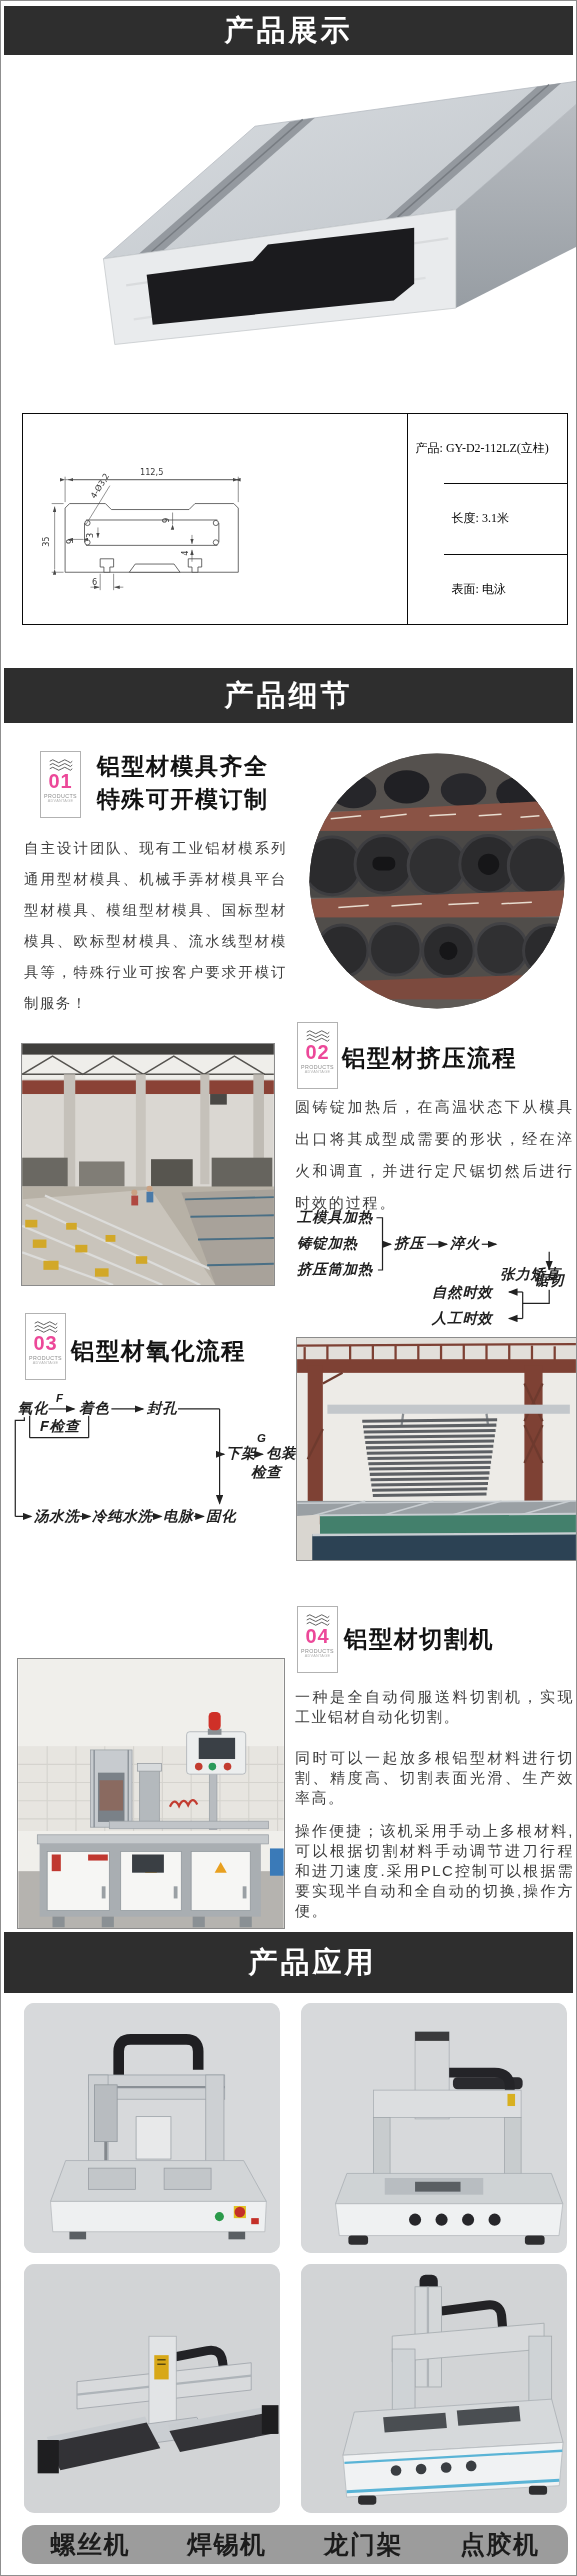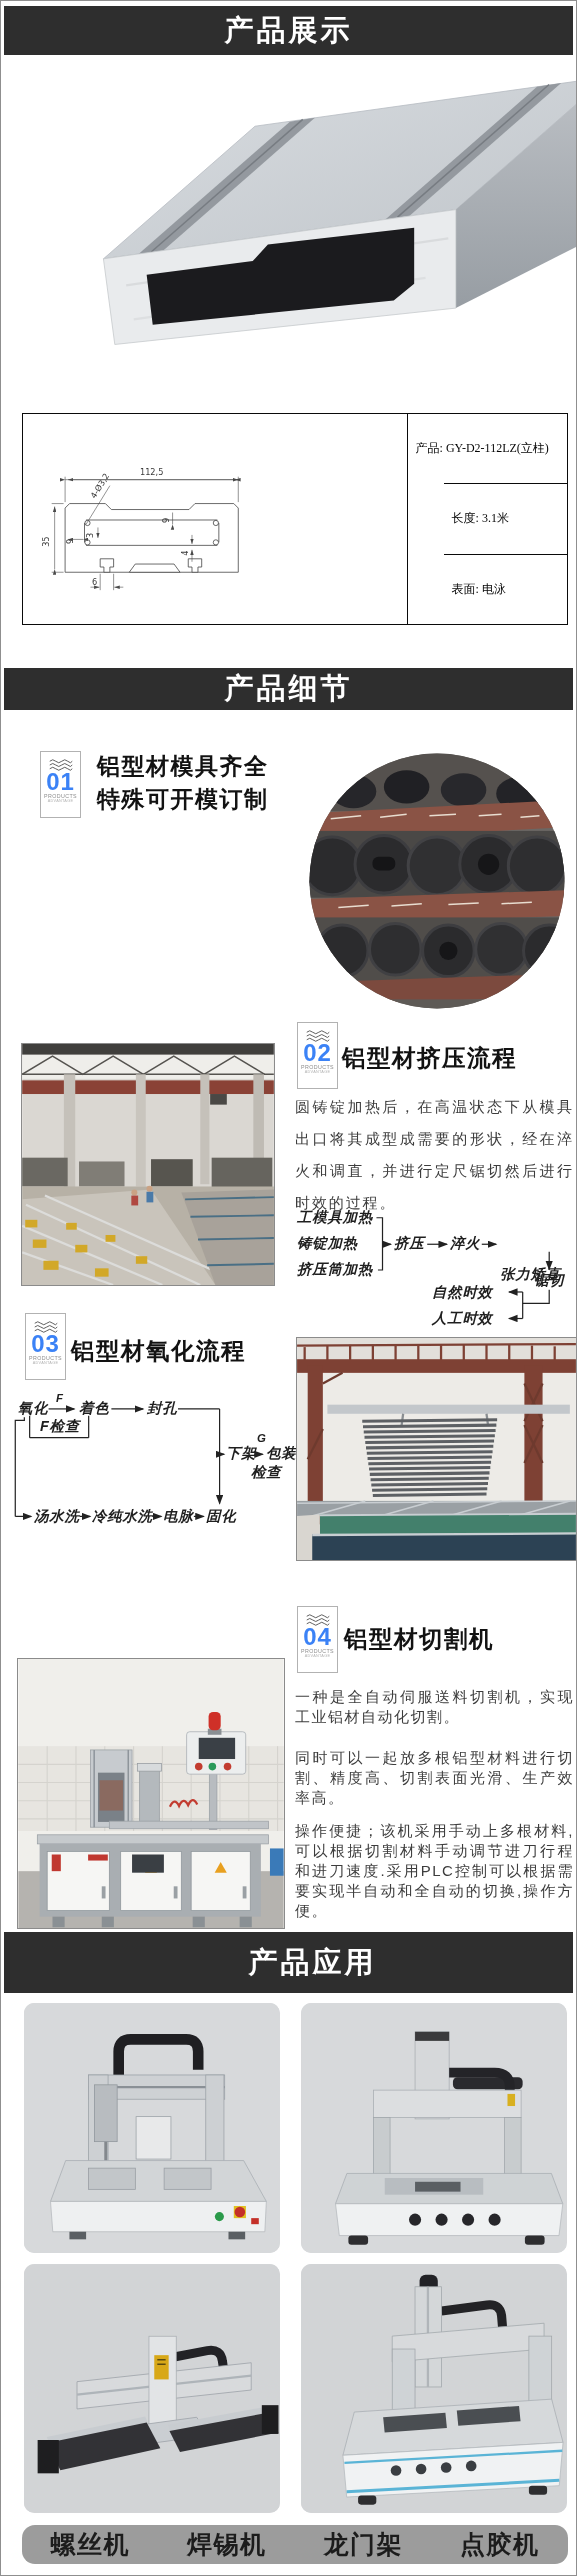--- a/index.html
+++ b/index.html
@@ -7,21 +7,21 @@
          --card_bg:#d6d8da; --border_gray:#8f8f8f; }
   *{margin:0;padding:0;box-sizing:border-box;}
   body{background:#fff;font-family:"Liberation Sans","DejaVu Sans",sans-serif;}
   #page{position:relative;width:577px;height:2576px;background:var(--page_bg);
         border:1.5px solid var(--border_gray);overflow:hidden;}
   .hbar{position:absolute;left:3px;right:3px;height:49px;background:var(--header_bg);
         color:var(--header_text);display:flex;align-items:center;justify-content:center;
         font-size:29px;font-weight:bold;letter-spacing:3px;}
   .badge{position:absolute;width:41px;height:67px;border:0.8px solid #b2b2b2;background:#fff;
          display:flex;flex-direction:column;align-items:center;padding-top:6.8px;}
-  .badge .num{font-size:24px;color:#3b82f6;font-weight:600;line-height:21px;letter-spacing:0.8px;}
+  .badge .num{font-size:20px;color:#ec4899;font-weight:600;line-height:21px;letter-spacing:0.8px;}
   .badge .b1{font-size:5.3px;color:#8d8d8d;letter-spacing:0.4px;margin-top:1.5px;}
   .badge .b2{font-size:3.8px;color:#b3b3b3;letter-spacing:0.3px;}
   .sec-title{position:absolute;font-size:23.5px;font-weight:bold;color:var(--title_text);letter-spacing:1.5px;white-space:nowrap;}
   .para{position:absolute;color:var(--body_text);text-align:justify;}
   .p-loose{font-size:14.4px;line-height:31px;letter-spacing:1.5px;}
   .p-loose2{font-size:15px;line-height:32px;letter-spacing:1.9px;}
   .p-tight{font-size:15px;line-height:20px;letter-spacing:1.5px;}
   .fnode{position:absolute;font-size:14.4px;font-weight:600;color:var(--flow_text);letter-spacing:0.8px;white-space:nowrap;line-height:15px;font-style:italic;}
   .fsmall{font-size:11.4px;font-weight:600;}
   .spec-table{position:absolute;left:21px;top:412px;width:546px;height:212px;border:1.5px solid #0a0a0a;display:flex;}
@@ -123,38 +123,39 @@
         </g>
       </svg>
     </div>
     <div class="spec-right">
       <div class="spec-row">产品: GY-D2-112LZ(立柱)</div>
       <div class="spec-row">长度: 3.1米</div>
       <div class="spec-row">表面: 电泳</div>
     </div>
   </div>
 
-  <div class="hbar" style="top:667px;height:42px;">
+  <div class="hbar" style="top:667px;height:55px;">
     <span>产品细节</span>
   </div>
 
   <div class="badge" style="left:39px;top:750px;">
     <svg width="24" height="12" viewBox="0 0 32 16">
       <g stroke="#5a5a5a" fill="none" stroke-width="1.3">
         <path d="M1,3 q4,-4 8,0 t8,0 t8,0 t6,0"></path>
         <path d="M1,8 q4,-4 8,0 t8,0 t8,0 t6,0"></path>
         <path d="M1,13 q4,-4 8,0 t8,0 t8,0 t6,0"></path>
       </g>
     </svg>
     <div class="num">01</div>
     <div class="b1">PRODUCTS</div>
     <div class="b2">ADVANTAGE</div>
   </div>
   <div class="sec-title" style="left:96px;top:750px;font-size:23px;">铝型材模具齐全</div>
   <div class="sec-title" style="left:96px;top:783px;font-size:23px;">特殊可开模订制</div>
+  <div class="para p-loose" style="left:23px;top:832px;width:263px;">自主设计团队、现有工业铝材模系列通用型材模具、机械手弄材模具平台型材模具、模组型材模具、国标型材模具、欧标型材模具、流水线型材模具等，特殊行业可按客户要求开模订制服务！</div>
 
   <svg class="ph" style="left:307px;top:751px;" width="258" height="258" viewBox="0 0 340 340">
     <defs>
         <clipPath id="cc">
           <circle cx="170" cy="170" r="168"></circle>
         </clipPath>
       </defs>
     <g clip-path="url(#cc)">
       <rect width="340" height="340" fill="#6b6764"></rect>
       <rect y="0" width="340" height="78" fill="#55514e"></rect>

